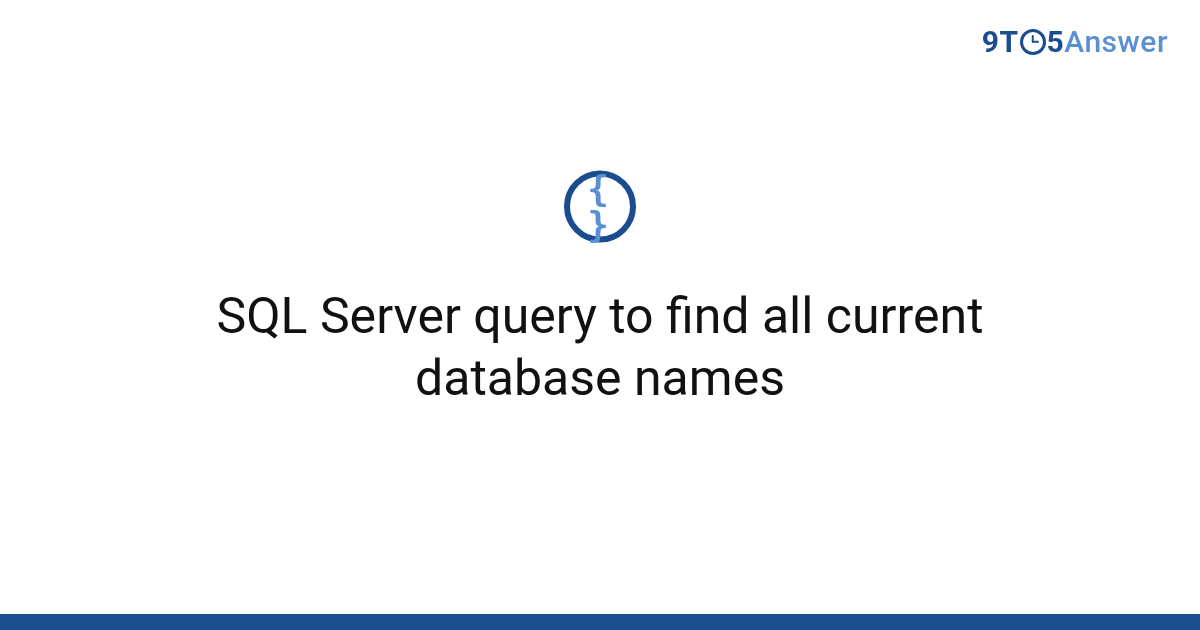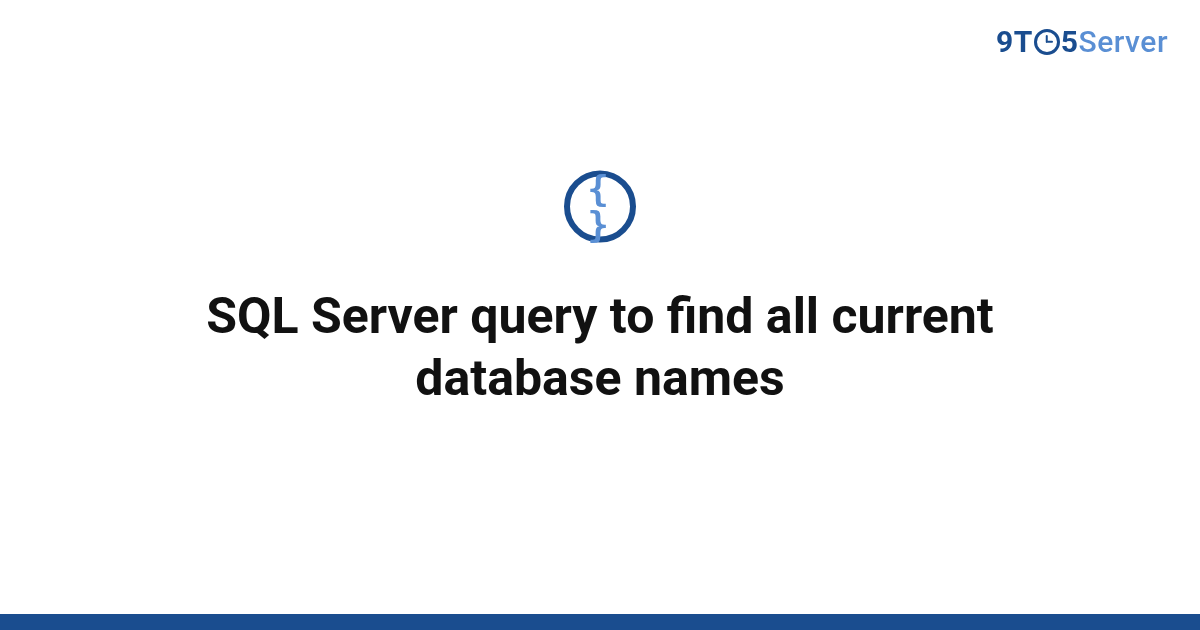--- a/index.html
+++ b/index.html
@@ -97,21 +97,21 @@
   .icon-badge .brace {
     font-size: 36px;
     font-weight: 700;
     color: #5a8fd4;
     font-family: "Consolas", "Monaco", monospace;
     letter-spacing: 4px;
     line-height: 1;
   }
   .title {
     font-size: 50px;
-    font-weight: 700;
+    font-weight: 400;
     color: #111111;
     line-height: 1.25;
     max-width: 900px;
     margin: 0 auto;
   }
   .footer-bar {
     position: absolute;
     bottom: 0;
     left: 0;
     width: 100%;
@@ -120,21 +120,21 @@
   }
 </style>
 </head>
 <body>
 
 <div class="logo">
   <span class="logo-nine">9</span>
   <span class="logo-t">T</span>
   <span class="logo-clock"></span>
   <span class="logo-five">5</span>
-  <span class="logo-answer">Server</span>
+  <span class="logo-answer">Answer</span>
 </div>
 
 <div class="center-group">
   <div class="icon-badge">
     <span class="brace">{ }</span>
   </div>
   <h1 class="title">SQL Server query to find all current database names</h1>
 </div>
 
 <div class="footer-bar"></div>

